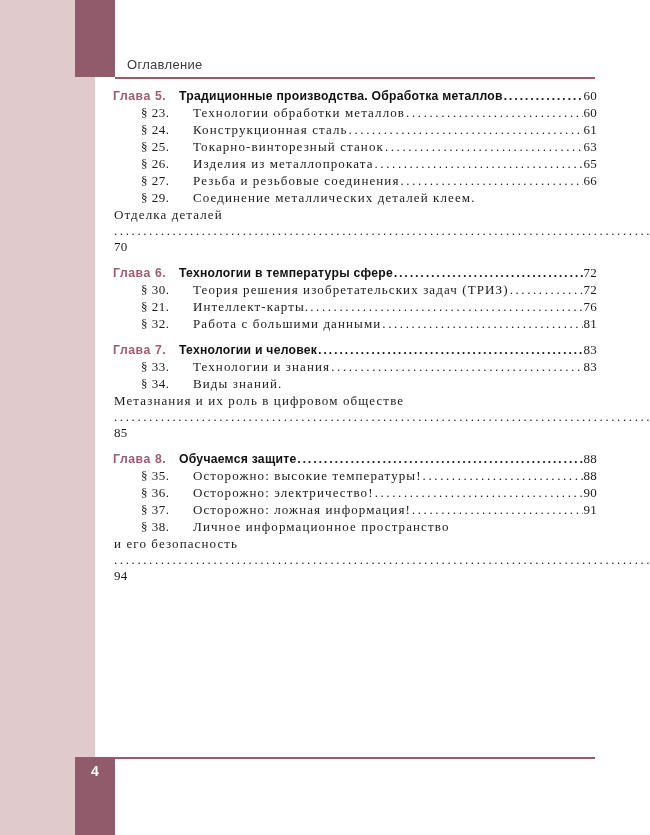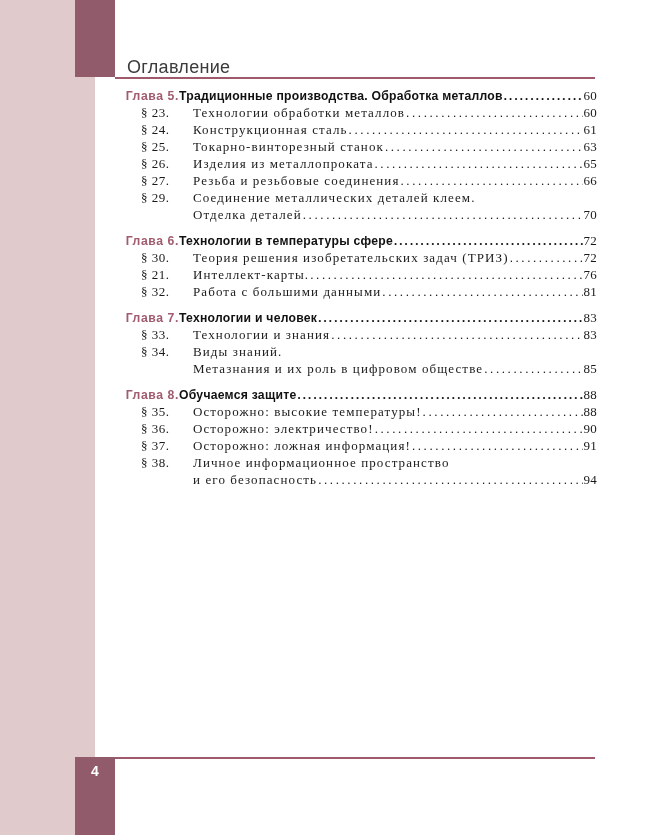--- a/index.html
+++ b/index.html
@@ -66,21 +66,21 @@
     font-size: 14px;
     letter-spacing: 0.2px;
   }
 
   
   .running-head {
     position: absolute;
     left: 127px;
     top: 57px;
     font-family: "Liberation Sans", sans-serif;
-    font-size: 18px;
+    font-size: 13px;
     color: #3b3b3b;
     letter-spacing: 0.3px;
   }
   .head-rule {
     position: absolute;
     left: 115px;
     top: 77px;
     width: 480px;
     height: 1.6px;
     background: #9e5a6a;
@@ -116,21 +116,20 @@
     font-weight: bold;
     color: #111111;
   }
   .chapter.first { margin-top: 0; }
   .chapter .num {
     color: #a05c6e;
     white-space: nowrap;
     flex: 0 0 auto;
     min-width: 66px;
     letter-spacing: 0.6px;
-    text-align: right;
   }
   .chapter .title {
     white-space: nowrap;
     flex: 0 0 auto;
     letter-spacing: 0.25px;
     text-align: center;
   }
 
   
   .section {
@@ -199,21 +198,21 @@
     width: 80px;
   }
   .cont .title {
     flex: 0 0 auto;
     white-space: nowrap;
     letter-spacing: 1.1px;
     font-family: "Liberation Serif", serif;
     font-size: 13px;
     color: #1a1a1a;
   }
-  .gap-after { margin-bottom: 6px; }
+  .gap-after { margin-bottom: 6px; flex-direction: column; }
 </style>
 </head>
 <body>
 
 <div id="page">
 
   <div class="margin-band"></div>
   <div class="corner-top"></div>
 
   <div class="running-head">Оглавление</div>

